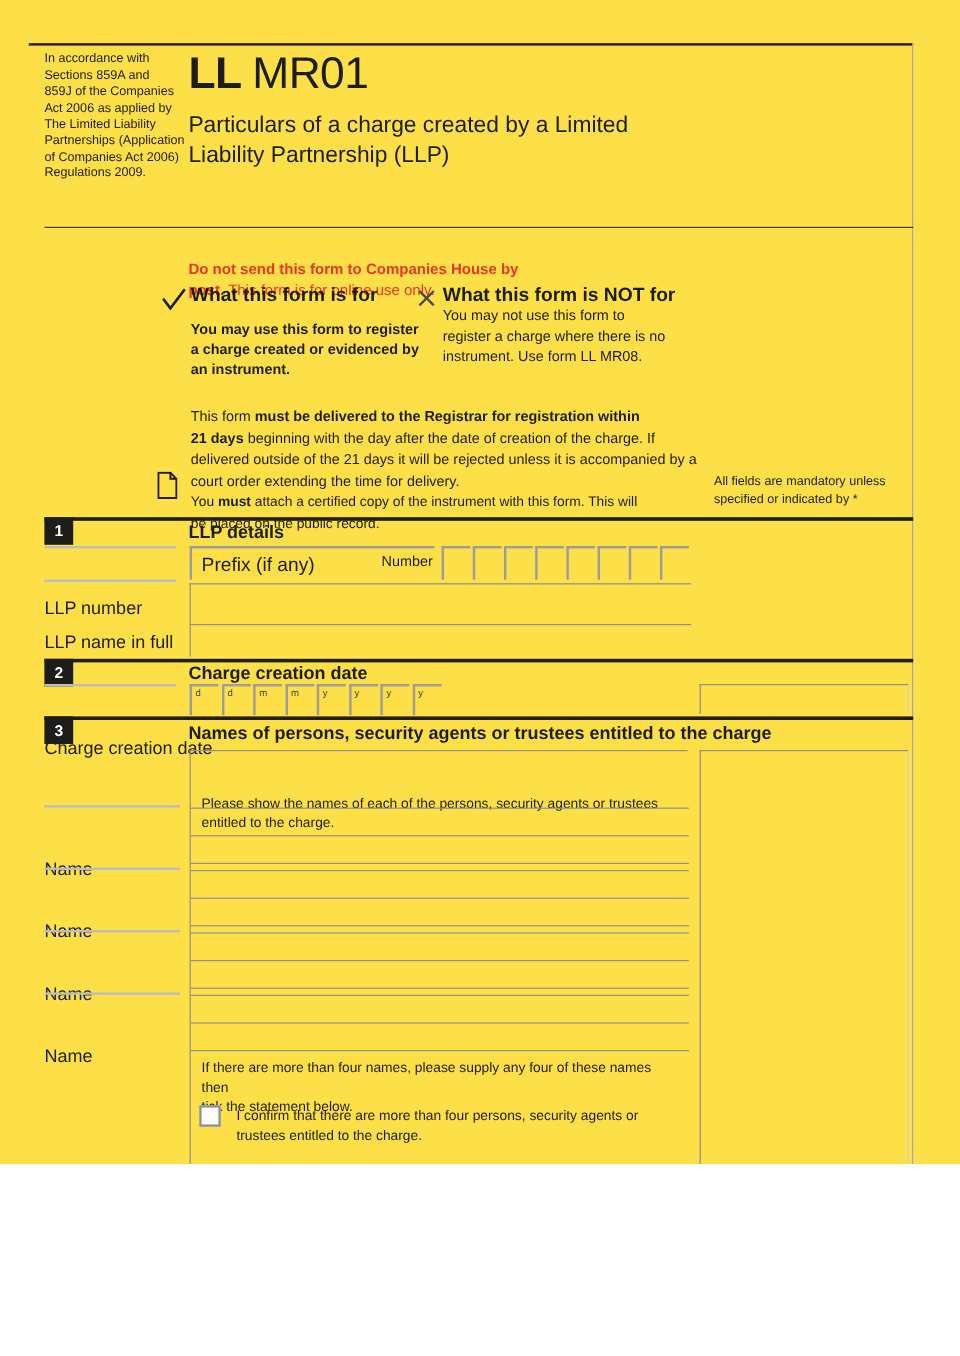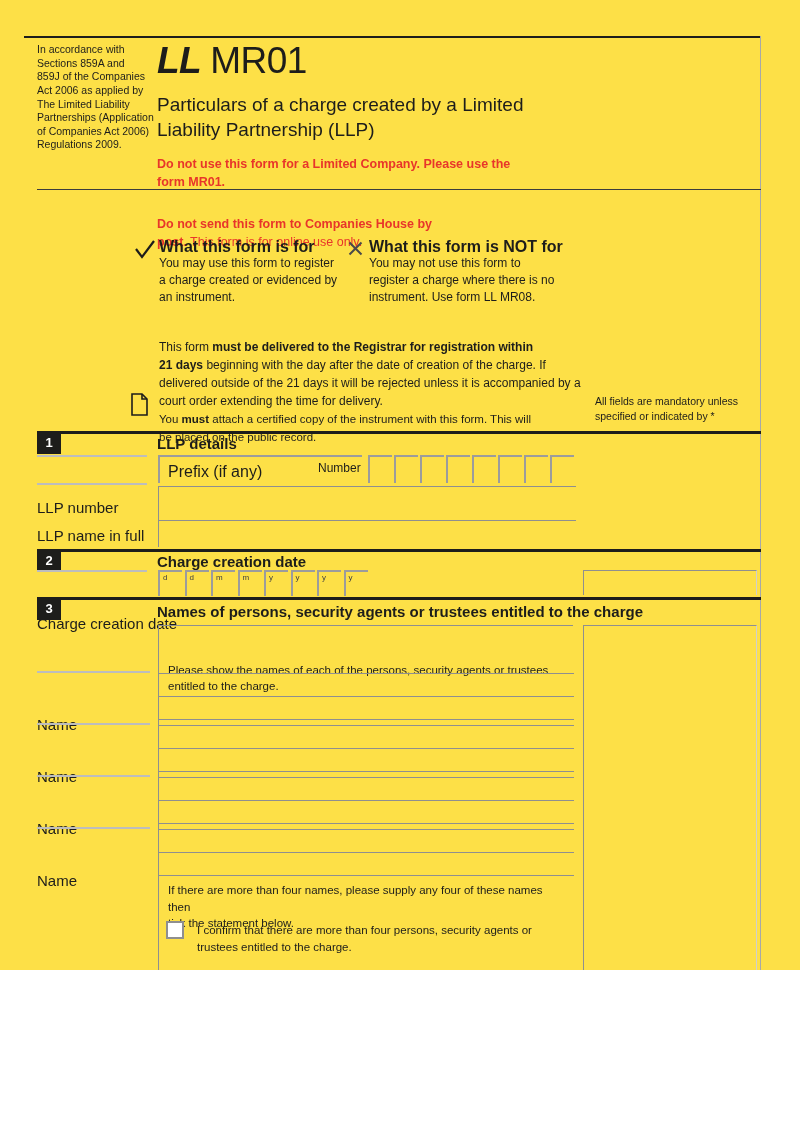--- a/index.html
+++ b/index.html
@@ -9,36 +9,36 @@
   .abs{position:absolute;}
 
   
   .top-rule{left:24px;top:36px;width:737px;height:2px;background:#1d1d1b;}
   .right-border{left:760px;top:36px;width:1px;height:1027px;background:#a8a8a8;}
   .header-divider{left:37px;top:189px;width:724px;height:1px;background:#3c3c3c;}
 
   .law-note{left:37px;top:43px;width:120px;font-size:10.5px;line-height:1.3;white-space:pre-line;}
 
   .form-title{left:157px;top:40px;font-size:37px;letter-spacing:-0.5px;}
-  .form-title .t-bold{font-weight:700;font-style:italic;}
+  .form-title .t-bold{font-weight:700;}
   .form-title .t-rest{font-weight:400;margin-left:9px;}
 
   .subtitle{left:157px;top:92px;font-size:19px;line-height:1.33;white-space:pre-line;}
 
   .red{color:#e8352a;}
   .warn1{left:157px;top:155px;width:400px;font-size:12.5px;font-weight:700;line-height:1.45;white-space:pre-line;}
   .warn2{left:157px;top:197px;width:320px;font-size:12.5px;line-height:1.45;white-space:pre-line;}
   .warn2 .b{font-weight:700;}
 
   .check-icon{left:134px;top:239px;}
   .cross-icon{left:348px;top:241px;}
   .col-title{font-size:16px;font-weight:700;}
   .col-body{font-size:12px;line-height:1.42;white-space:pre-line;}
   .for-title{left:159px;top:238px;}
-  .for-body{left:159px;top:255px;width:210px;}
+  .for-body{left:159px;top:266px;width:210px;font-weight:bold;}
   .notfor-title{left:369px;top:238px;}
   .notfor-body{left:369px;top:255px;width:215px;}
 
   .delivery{left:159px;top:320px;width:445px;font-size:12px;line-height:1.5;white-space:pre-line;}
   .delivery .b{font-weight:700;}
 
   .attach-icon{left:131px;top:393px;}
   .attach-text{left:159px;top:394px;width:440px;font-size:11.5px;line-height:1.5;white-space:pre-line;}
   .attach-text .b{font-weight:700;}
   .mandatory{left:595px;top:394px;width:170px;font-size:10.5px;line-height:1.4;white-space:pre-line;}
@@ -94,22 +94,20 @@
 of Companies Act 2006)
 Regulations 2009.</div>
 
   <div class="abs form-title">
     <span class="t-bold">LL</span><span class="t-rest">MR01</span>
   </div>
 
   <div class="abs subtitle">Particulars of a charge created by a Limited
 Liability Partnership (LLP)</div>
 
-  <div class="abs warn1 red">Do not use this form for a Limited Company. Please use the
-form MR01.</div>
 
   <div class="abs warn2 red">
     <span class="b">Do not send this form to Companies House by
 post.</span><span> This form is for online use only.</span>
   </div>
 
   <div class="abs check-icon">
     <svg width="22" height="20" viewBox="0 0 22 20">
         <path d="M2 10 L8 18 L20 2" stroke="#1d1d1b" stroke-width="2.2" fill="none"></path>
       </svg>

